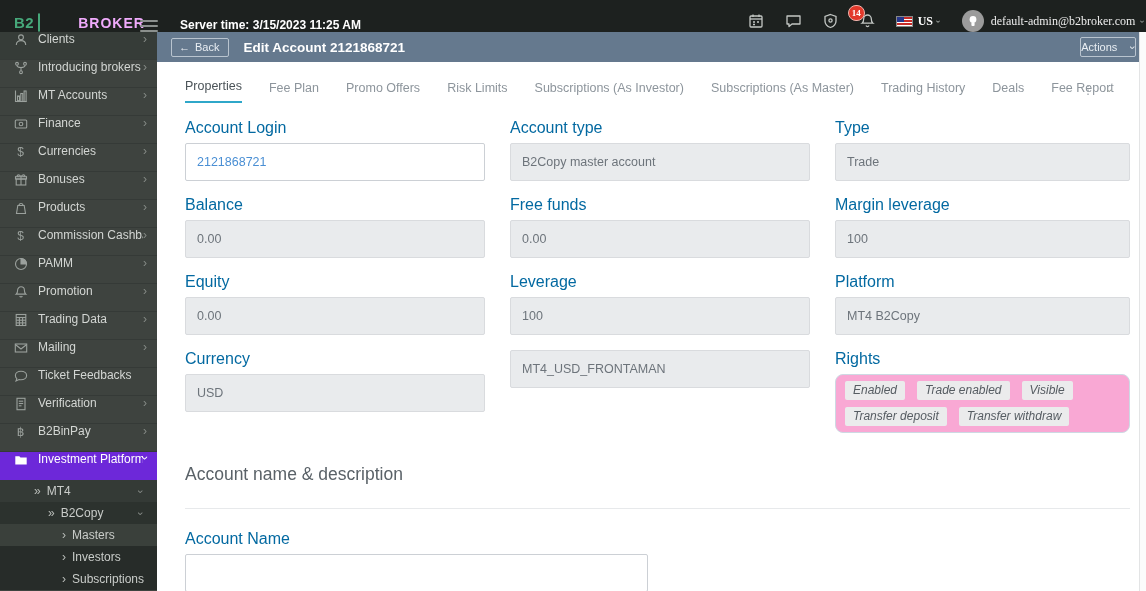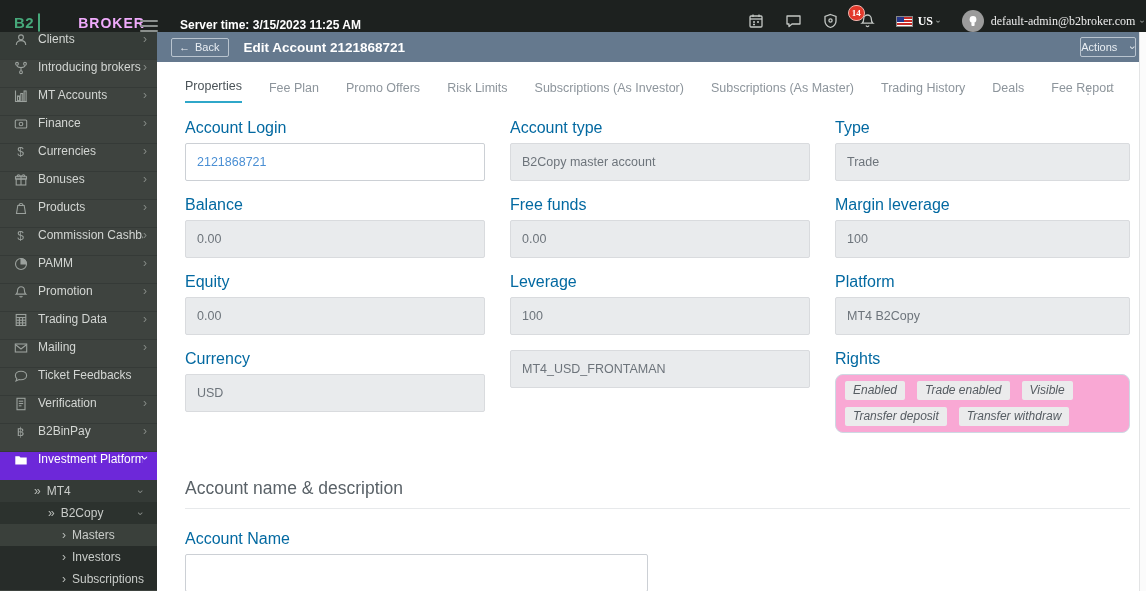--- a/index.html
+++ b/index.html
@@ -77,22 +77,22 @@
   .field-label { font-size:16px; color:#0369a1; margin-bottom:6px; }
   .tb-input { width:100%; height:38px; border:1px solid #ccd0d5; border-radius:2px; font-size:12.5px;
     color:#565d64; padding:0 11px; background:#fff; outline:none;
     font-family:"Liberation Sans","DejaVu Sans",sans-serif; }
   .tb-input.login { color:#4a8fd4; }
   .tb-input.disabled { background:#e9ebed; border-color:#d9dbde; color:#6d747b; }
   .rights-box { border:1px solid #cdd9e3; background:#f9a8d4; border-radius:8px; padding:6px 9px;
     display:flex; flex-wrap:wrap; gap:7px 12px; min-height:45px; align-content:flex-start;font-style:italic; }
   .chip { background:#ebebec; border-radius:2px; padding:2px 8px 3px; font-size:12px; color:#565c62; }
 
-  .section-title { margin-top:45px; font-size:17.5px; color:#5a6268; font-weight:400;
-    padding-bottom:9px; border-bottom:1px solid #e7e9eb; }
+  .section-title { margin-top:31px; font-size:17.5px; color:#5a6268; font-weight:400;
+    padding-bottom:23px; border-bottom:1px solid #e7e9eb; }
   .narrow { width:463px; }
   .block { margin-top:21px; }
   textarea.tb-input { height:42px; padding-top:4px; resize:both; }
 
   .scroll-track { position:absolute; top:32px; right:0; width:7px; height:559px; background:#fbfbfb;
     border-left:1px solid #e3e4e5; z-index:40; }
 </style>
 </head>
 <body>
 

